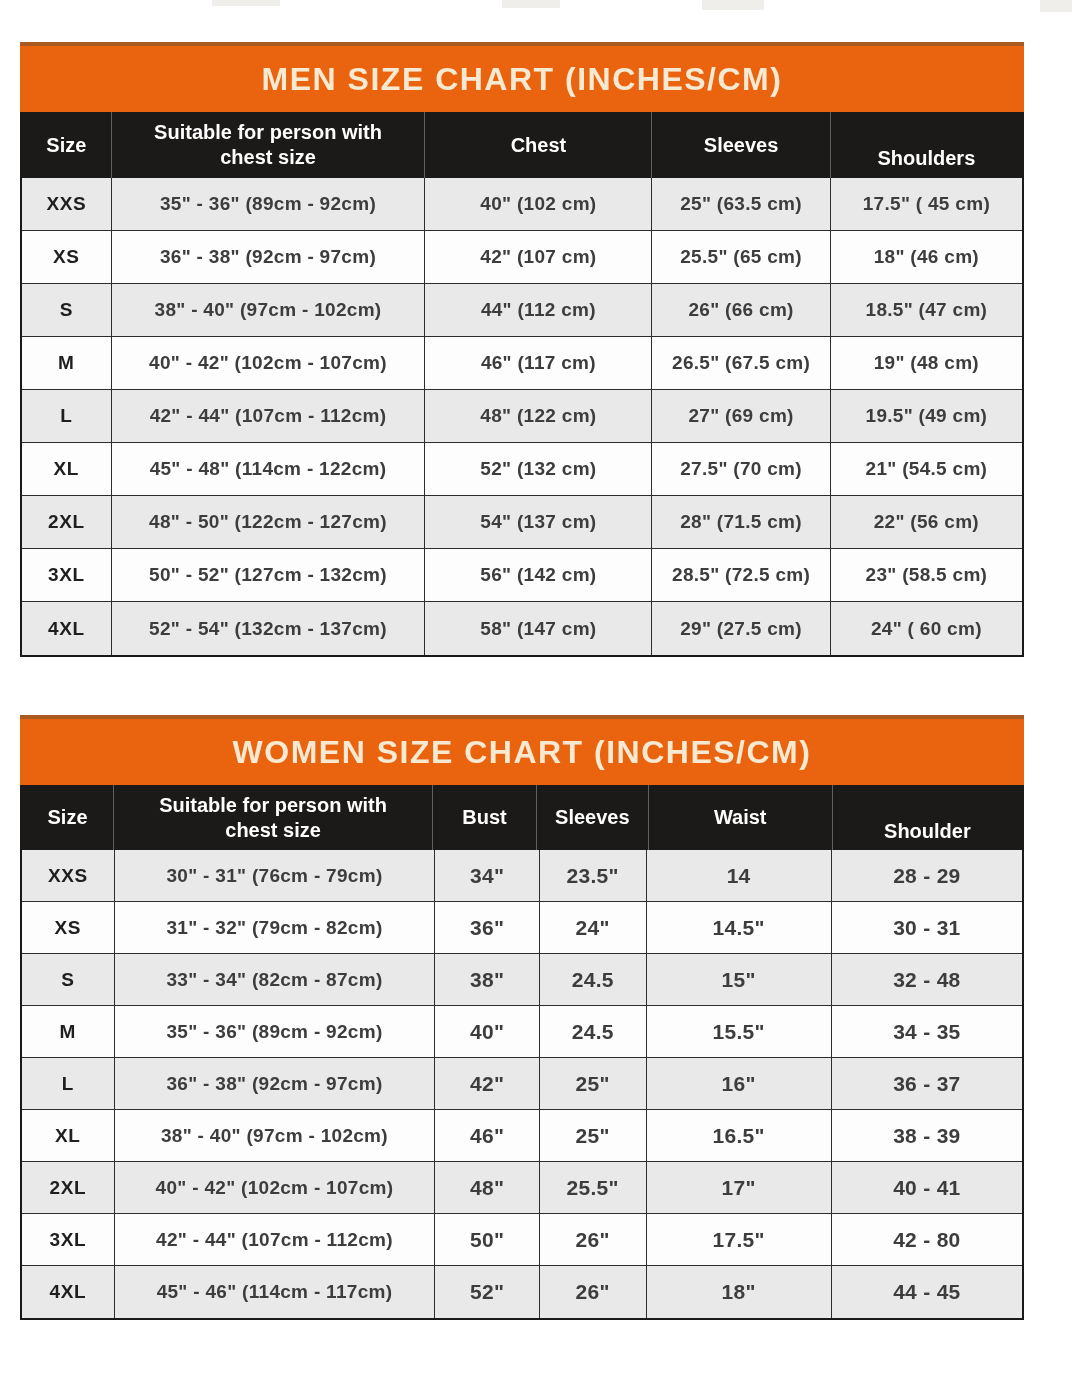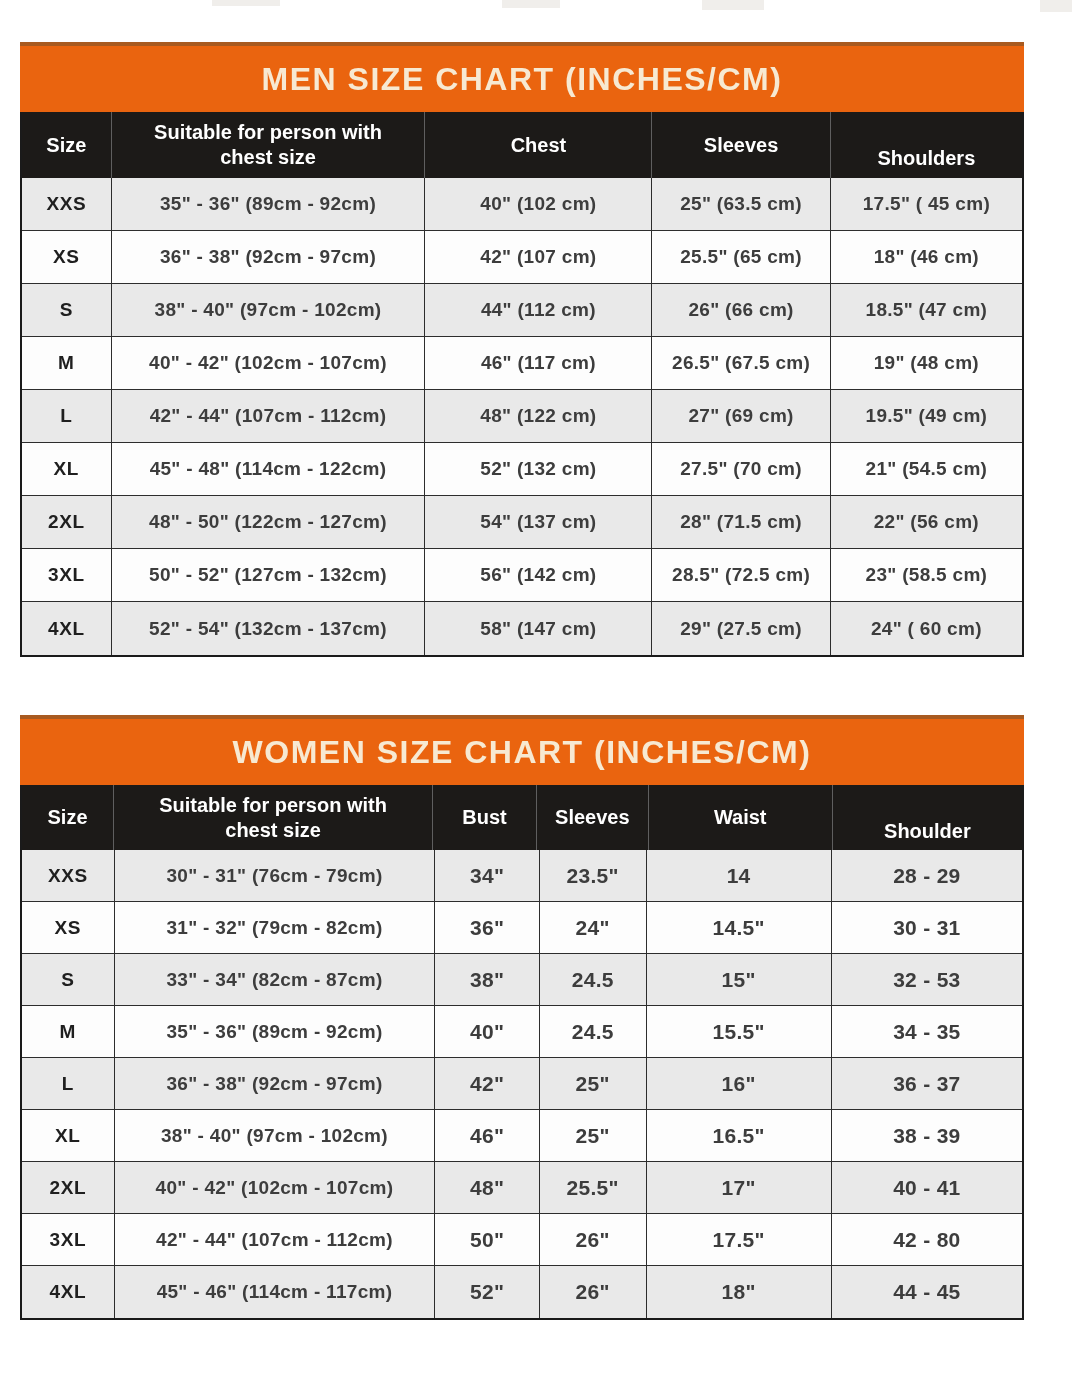--- a/index.html
+++ b/index.html
@@ -233,21 +233,21 @@
             <div class="tcell">24"</div>
             <div class="tcell">14.5"</div>
             <div class="tcell">30 - 31</div>
           </div>
           <div class="trow women-cols">
             <div class="tcell">S</div>
             <div class="tcell">33" - 34" (82cm - 87cm)</div>
             <div class="tcell">38"</div>
             <div class="tcell">24.5</div>
             <div class="tcell">15"</div>
-            <div class="tcell">32 - 53</div>
+            <div class="tcell">32 - 48</div>
           </div>
           <div class="trow women-cols">
             <div class="tcell">M</div>
             <div class="tcell">35" - 36" (89cm - 92cm)</div>
             <div class="tcell">40"</div>
             <div class="tcell">24.5</div>
             <div class="tcell">15.5"</div>
             <div class="tcell">34 - 35</div>
           </div>
           <div class="trow women-cols">

